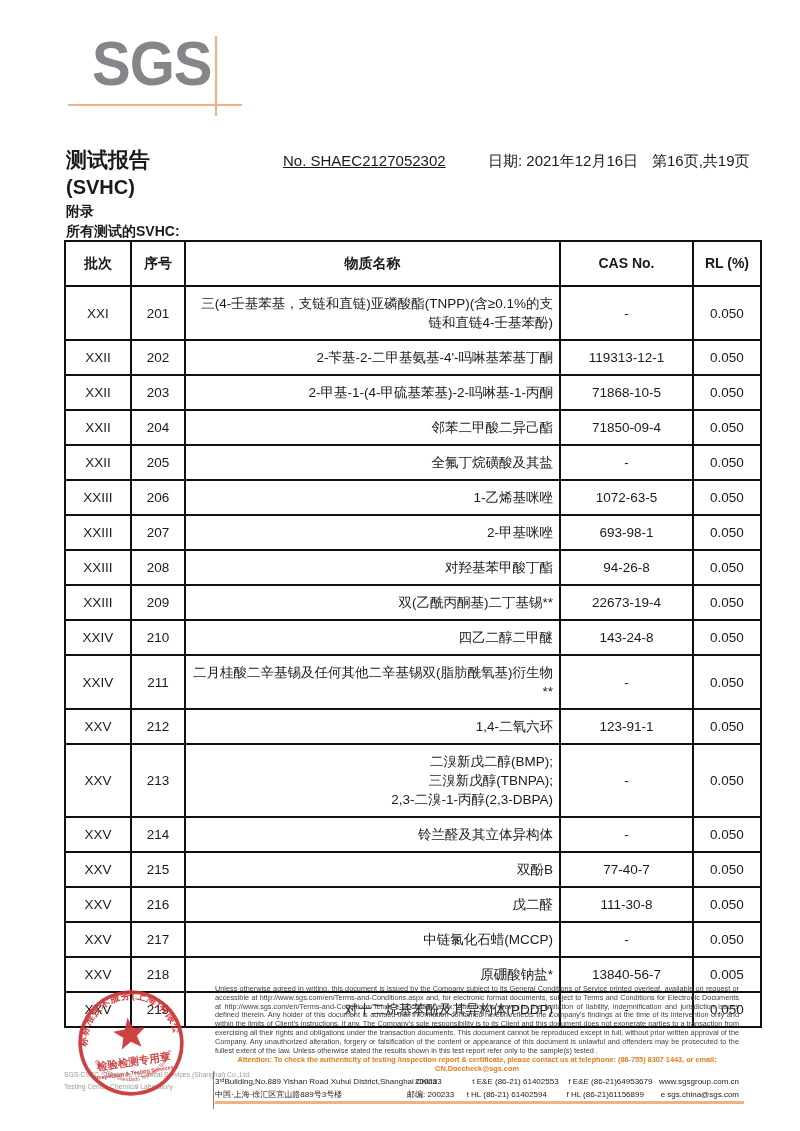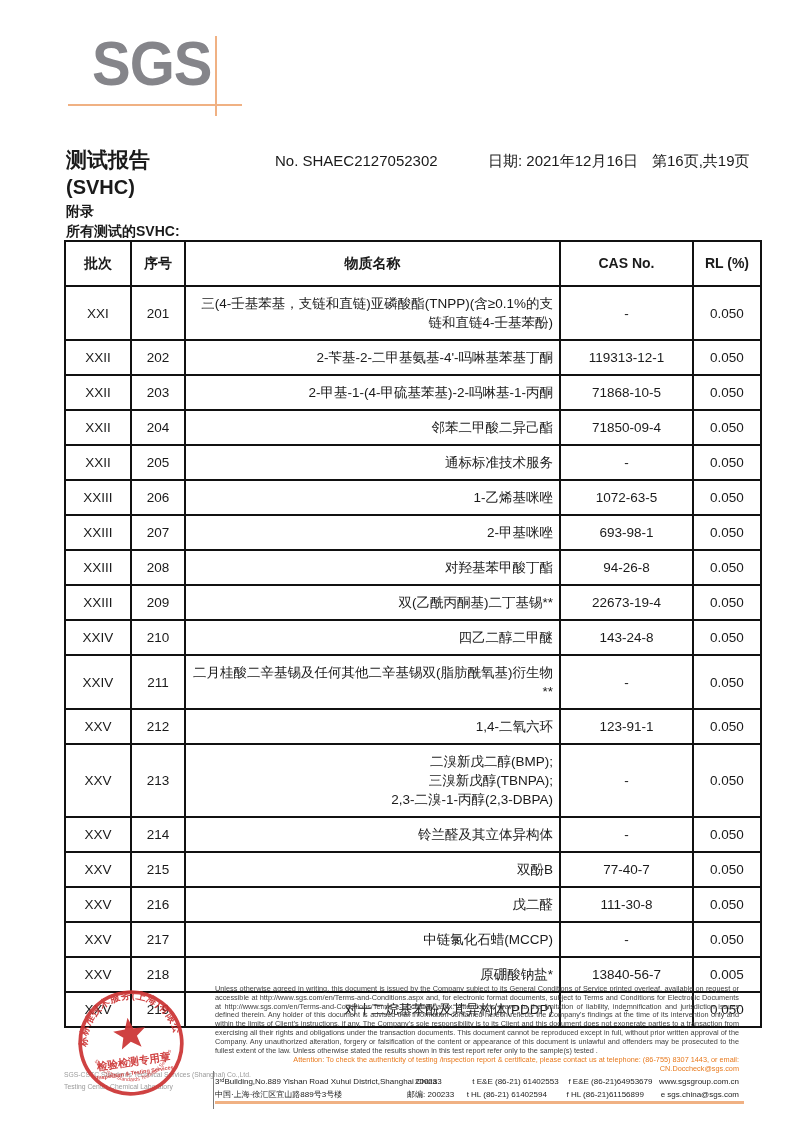--- a/index.html
+++ b/index.html
@@ -11,21 +11,21 @@
   
   .logo-text{
     position:absolute;left:92px;top:34px;font-size:58px;font-weight:bold;
     color:var(--logo-gray);letter-spacing:-1px;line-height:1;transform:scaleY(1.08);
   }
   .logo-hline{position:absolute;left:68px;top:104px;width:174px;height:2px;background:var(--line-orange);}
   .logo-vline{position:absolute;left:215px;top:36px;width:2px;height:80px;background:var(--line-orange);}
   
   .doc-title{position:absolute;left:66px;top:146px;font-size:21px;font-weight:bold;}
   .doc-subtitle{position:absolute;left:66px;top:176px;font-size:20px;font-weight:bold;}
-  .report-no{position:absolute;left:275px;top:152px;font-size:15px;}
+  .report-no{position:absolute;left:283px;top:152px;font-size:15px;text-decoration:underline;}
   .date-line{position:absolute;left:488px;top:152px;font-size:15px;}
   .page-line{position:absolute;left:652px;top:152px;font-size:15px;}
   .appendix{position:absolute;left:66px;top:203px;font-size:14px;font-weight:bold;}
   .all-svhc{position:absolute;left:66px;top:223px;font-size:14px;font-weight:bold;}
   
   .svhc-table{
     position:absolute;left:64px;top:240px;width:674px;
     border-collapse:collapse;table-layout:fixed;font-size:13.5px;line-height:19px;
   }
   .svhc-table th,.svhc-table td{border:2px solid #111;}
@@ -40,21 +40,21 @@
   
   .company-line-1{position:absolute;left:64px;top:1071px;font-size:6.8px;color:#9b9b9b;white-space:nowrap;}
   .company-line-2{position:absolute;left:64px;top:1083px;font-size:6.8px;color:#9b9b9b;white-space:nowrap;}
   .stamp{position:absolute;left:76px;top:988px;width:110px;height:110px;transform:rotate(-8deg);opacity:.92;}
   .footer-right{position:absolute;left:215px;top:985px;width:524px;}
   .disclaimer{
     font-size:7.3px;line-height:8.8px;color:#3f3f3f;text-align:justify;margin:0;
     font-weight:500;
   }
   .attention{
-    font-size:7.3px;line-height:8.8px;color:var(--attention-orange);font-weight:normal;margin:1px 0 0 0;text-align:right;
+    font-size:7.3px;line-height:8.8px;color:var(--attention-orange);font-weight:bold;margin:1px 0 0 0;text-align:center;
   }
   .addr-row{display:flex;align-items:baseline;font-size:8px;line-height:11px;color:#222;white-space:nowrap;margin-top:2px;}
   .addr-row.cn{font-weight:normal;}
   .addr-row .a1{width:200px;}
   .addr-row .a2{width:62px;}
   .addr-row .a3{width:104px;}
   .addr-row .a4{width:98px;}
   .addr-row .a5{flex:1;text-align:left;}
   .addr-vline{position:absolute;left:213px;top:1071px;width:1px;height:38px;background:#7a7a7a;}
   .footer-hline{position:absolute;left:215px;top:1101px;width:529px;height:3px;background:var(--line-orange);}
@@ -116,21 +116,21 @@
       <td class="col-batch">XXII</td>
       <td class="col-no">204</td>
       <td class="col-sub">邻苯二甲酸二异己酯</td>
       <td class="col-cas">71850-09-4</td>
       <td class="col-rl">0.050</td>
     </tr>
 
     <tr>
       <td class="col-batch">XXII</td>
       <td class="col-no">205</td>
-      <td class="col-sub">通标标准技术服务</td>
+      <td class="col-sub">全氟丁烷磺酸及其盐</td>
       <td class="col-cas">-</td>
       <td class="col-rl">0.050</td>
     </tr>
 
     <tr>
       <td class="col-batch">XXIII</td>
       <td class="col-no">206</td>
       <td class="col-sub">1-乙烯基咪唑</td>
       <td class="col-cas">1072-63-5</td>
       <td class="col-rl">0.050</td>

